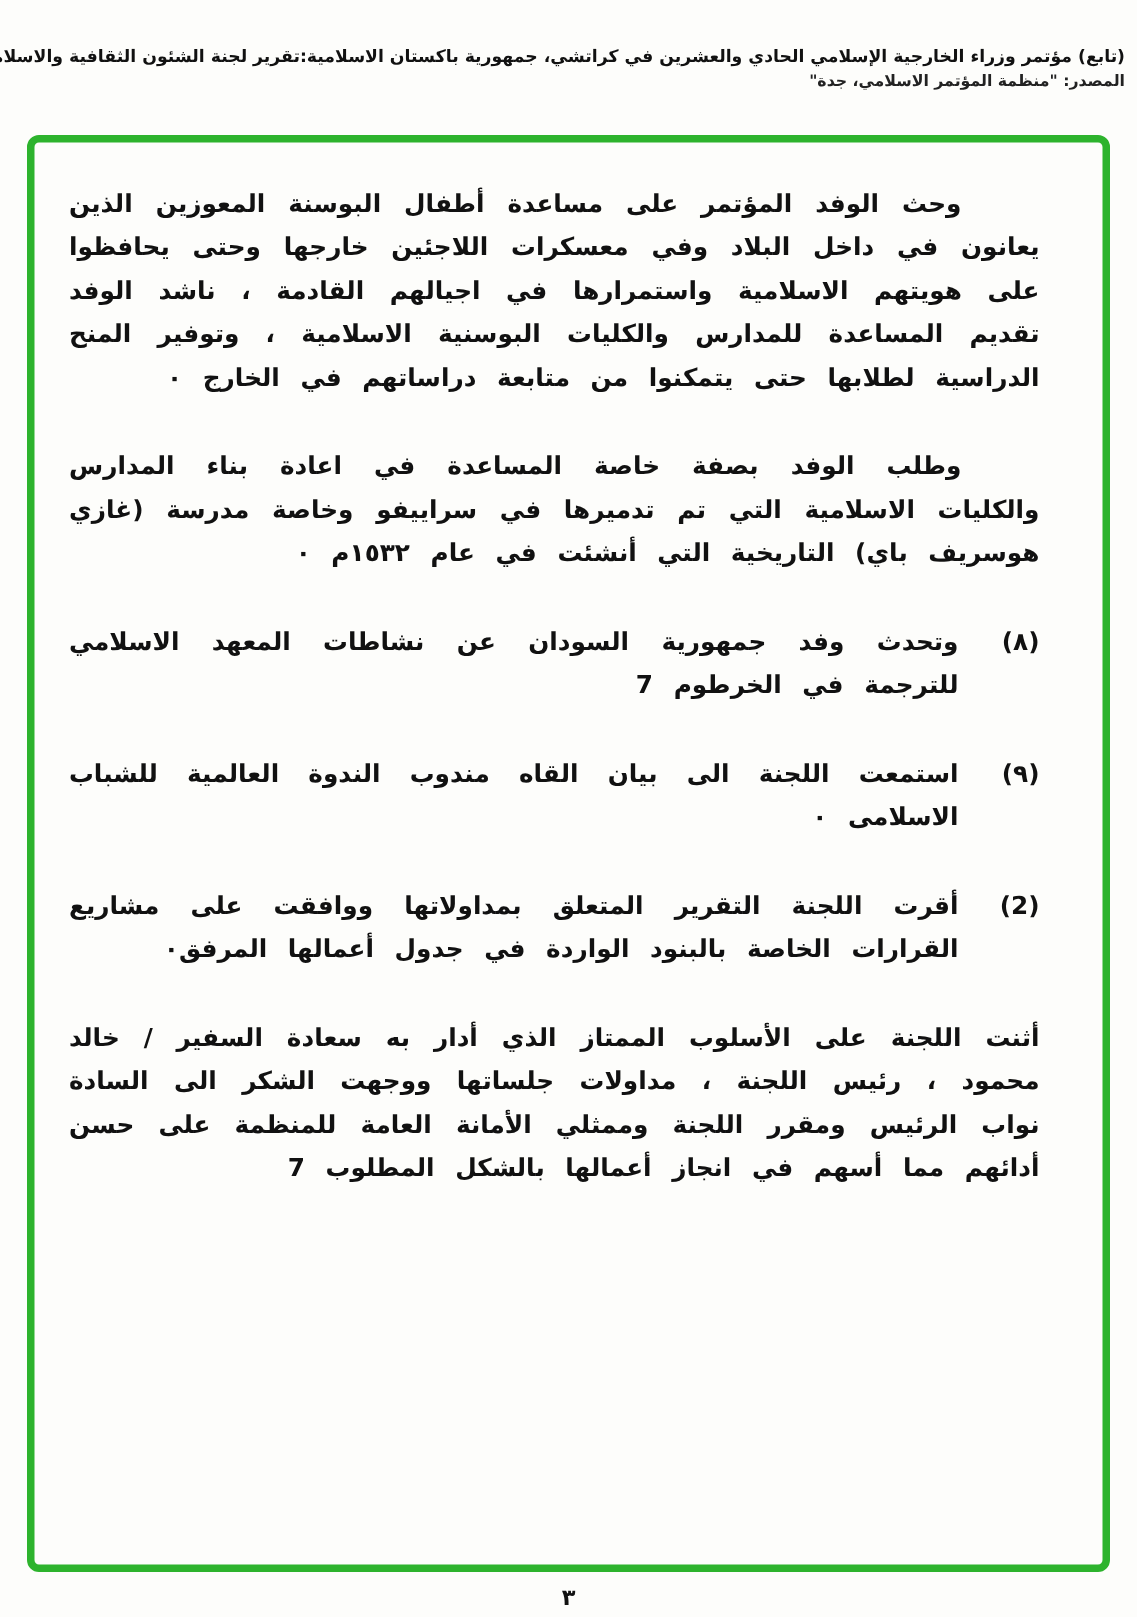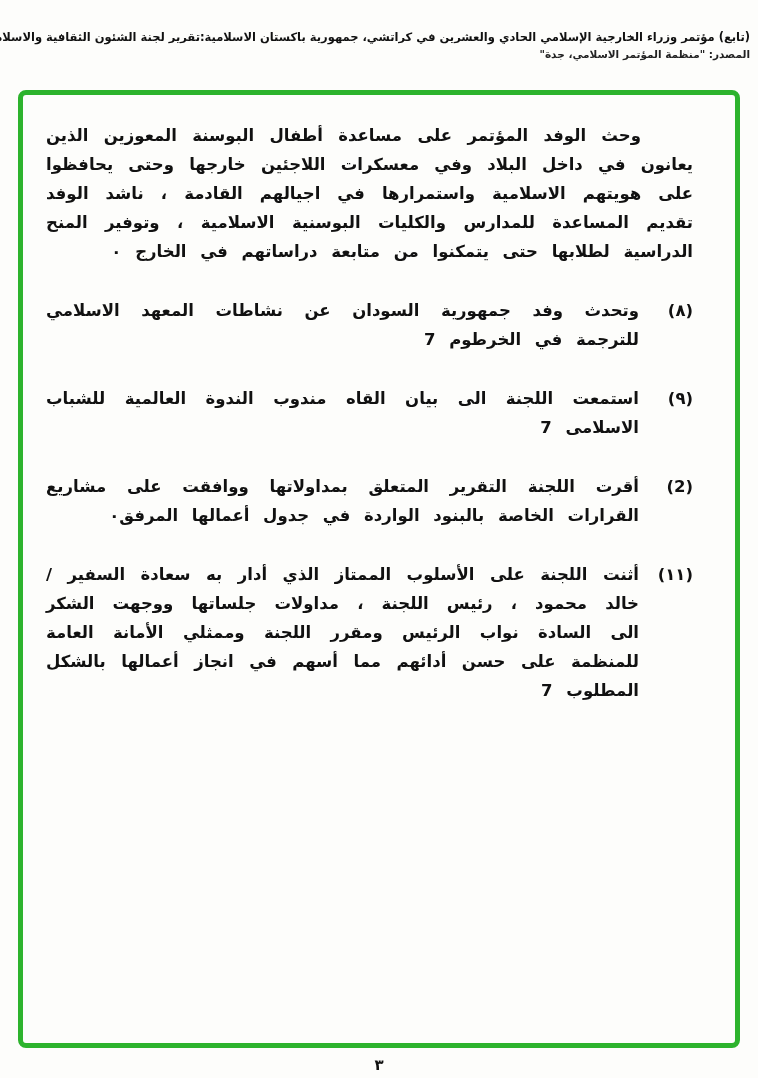--- a/index.html
+++ b/index.html
@@ -81,38 +81,38 @@
 
   <div class="header">
     <div class="header-line1">(تابع) مؤتمر وزراء الخارجية الإسلامي الحادي والعشرين في كراتشي، جمهورية باكستان الاسلامية:تقرير لجنة الشئون الثقافية والاسلامية</div>
     <div class="header-line2">المصدر: "منظمة المؤتمر الاسلامي، جدة"</div>
   </div>
 
   <div class="doc-frame">
 
     <p class="para indent">وحث الوفد المؤتمر على مساعدة أطفال البوسنة المعوزين الذين يعانون في داخل البلاد وفي معسكرات اللاجئين خارجها وحتى يحافظوا على هويتهم الاسلامية واستمرارها في اجيالهم القادمة ، ناشد الوفد تقديم المساعدة للمدارس والكليات البوسنية الاسلامية ، وتوفير المنح الدراسية لطلابها حتى يتمكنوا من متابعة دراساتهم في الخارج ٠</p>
 
+    <p class="para indent">وطلب الوفد بصفة خاصة المساعدة في اعادة بناء المدارس والكليات الاسلامية التي تم تدميرها في سراييفو وخاصة مدرسة (غازي هوسريف باي) التاريخية التي أنشئت في عام ١٥٣٢م ٠</p>
 
     <div class="item">
       <span class="item-num">(٨)</span>
       <p class="para item-text">وتحدث وفد جمهورية السودان عن نشاطات المعهد الاسلامي للترجمة في الخرطوم 7</p>
     </div>
 
     <div class="item">
       <span class="item-num">(٩)</span>
-      <p class="para item-text">استمعت اللجنة الى بيان القاه مندوب الندوة العالمية للشباب الاسلامى 7</p>
+      <p class="para item-text">استمعت اللجنة الى بيان القاه مندوب الندوة العالمية للشباب الاسلامى ٠</p>
     </div>
 
     <div class="item">
       <span class="item-num">(2)</span>
       <p class="para item-text">أقرت اللجنة التقرير المتعلق بمداولاتها ووافقت على مشاريع القرارات الخاصة بالبنود الواردة في جدول أعمالها المرفق٠</p>
     </div>
 
     <div class="item">
-      <span class="item-num">(١١)</span>
       <p class="para item-text">أثنت اللجنة على الأسلوب الممتاز الذي أدار به سعادة السفير / خالد محمود ، رئيس اللجنة ، مداولات جلساتها ووجهت الشكر الى السادة نواب الرئيس ومقرر اللجنة وممثلي الأمانة العامة للمنظمة على حسن أدائهم مما أسهم في انجاز أعمالها بالشكل المطلوب 7</p>
     </div>
 
   </div>
 
   <div class="footer">٣</div>
 
 </div>
 
 </body></html>

